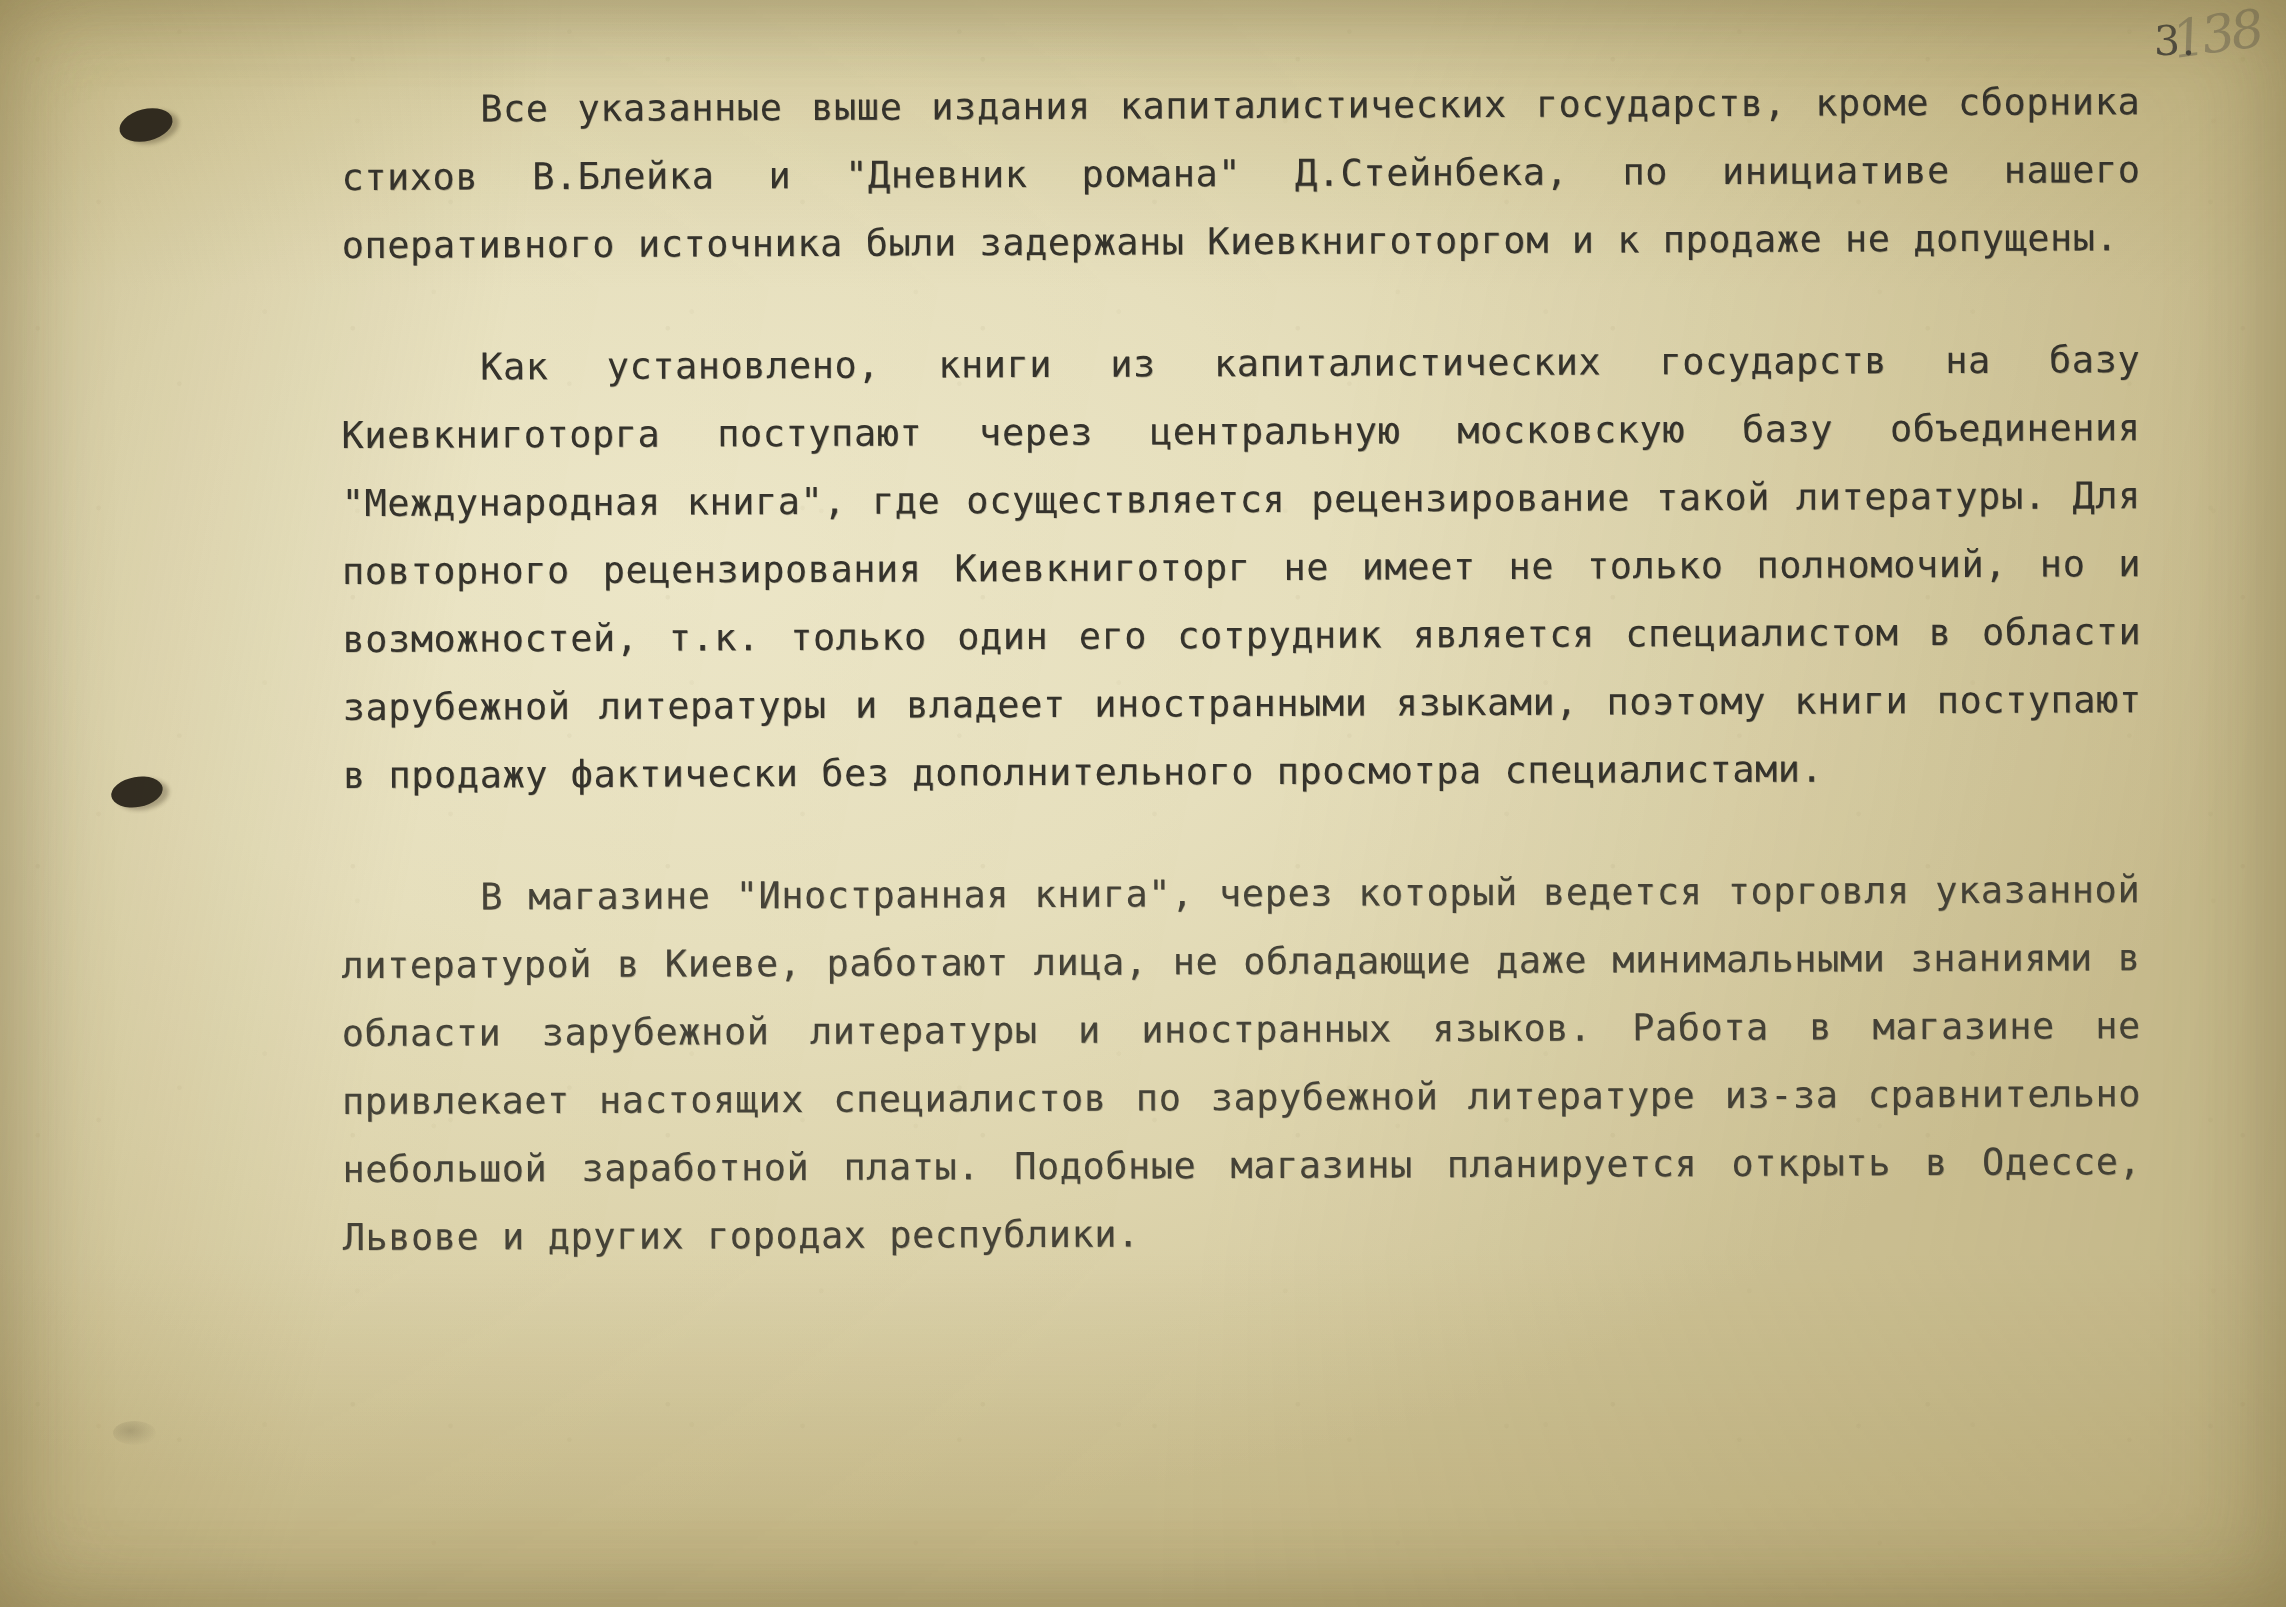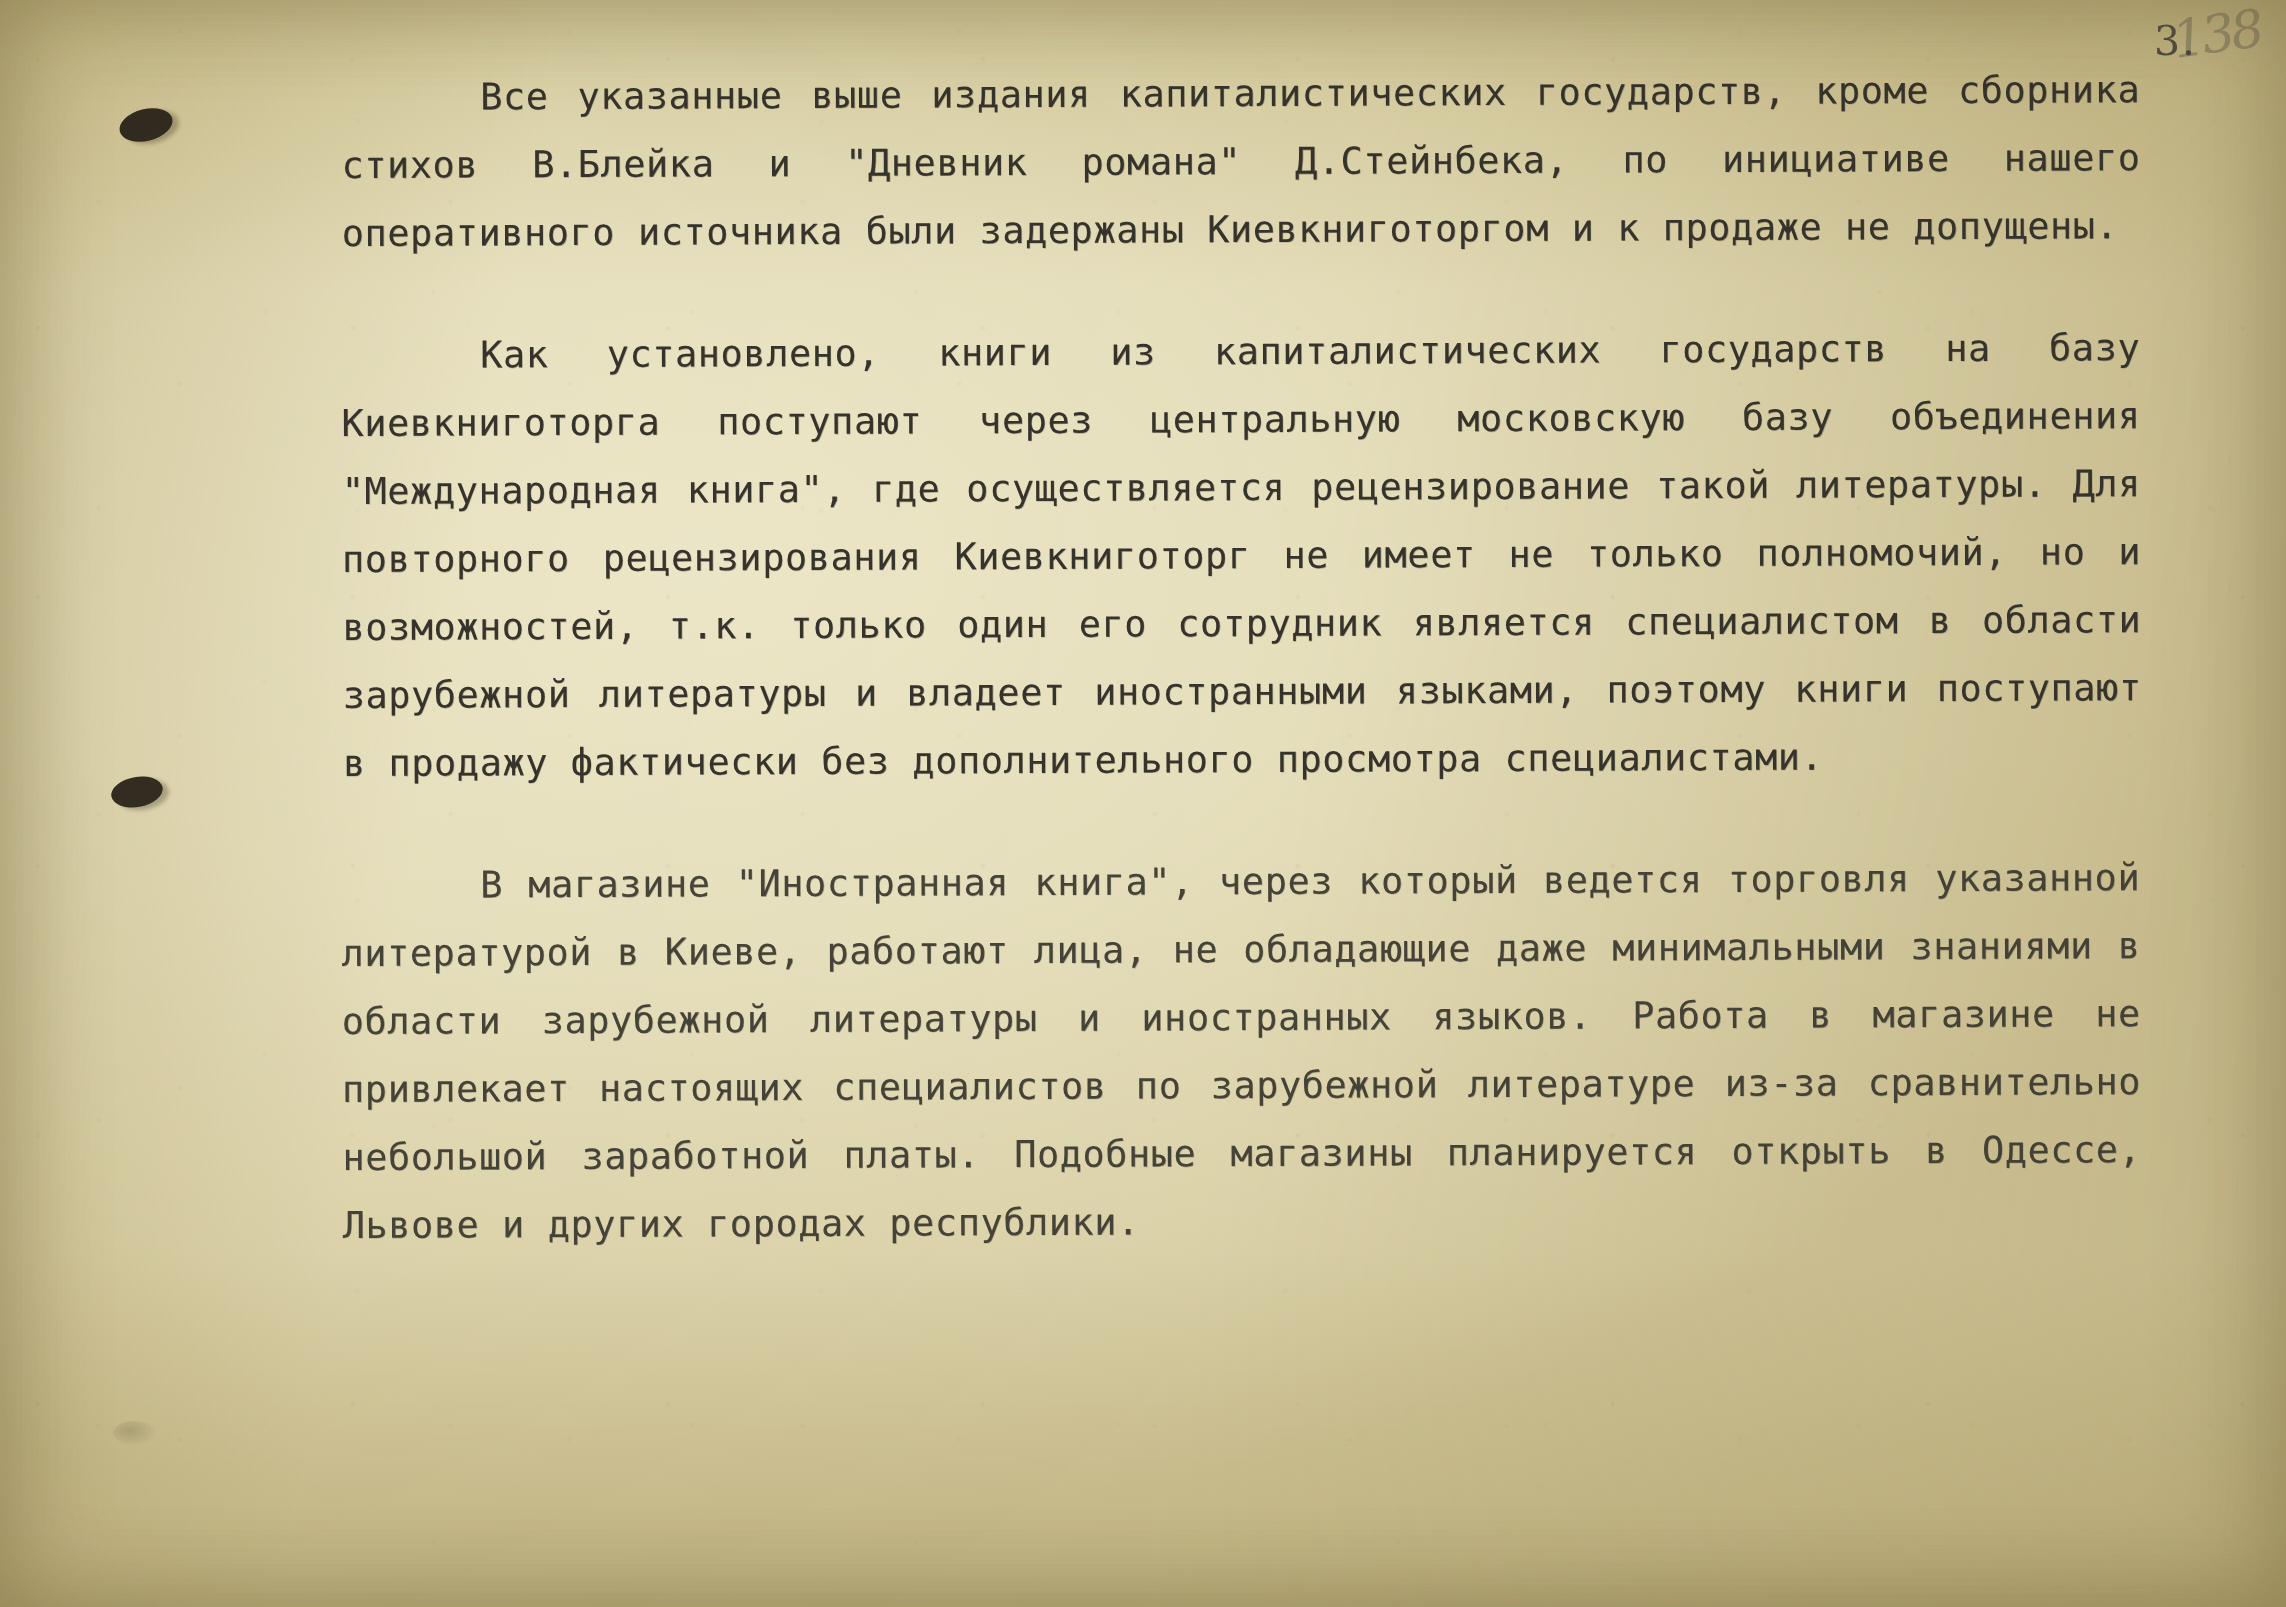--- a/index.html
+++ b/index.html
@@ -98,21 +98,21 @@
     width: 43px; height: 24px;
     opacity: 0.32;
     background: radial-gradient(ellipse at 40% 40%, rgba(40,34,22,0.55), rgba(40,34,22,0.05) 70%);
     box-shadow: none;
   }
 
   
   .body-text {
     position: absolute;
     left: 341px;
-    top: 64px;
+    top: 76px;
     width: 1799px;
   }
   .para {
     margin: 0 0 54px 0;
     font-size: 37px;
     line-height: 68px;
     letter-spacing: 0.5px;
     color: #35332c;
     text-indent: 139px;
     text-align: justify;

